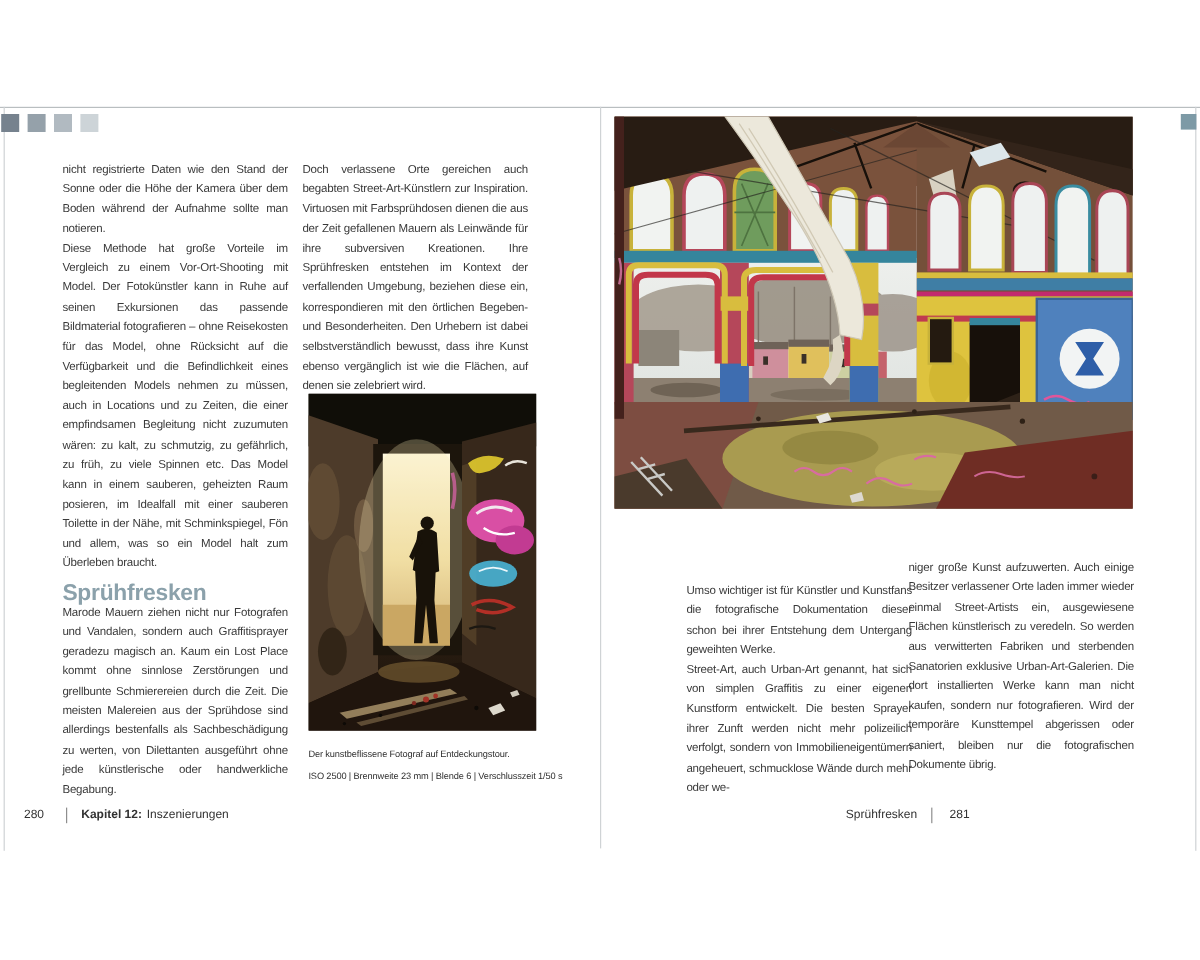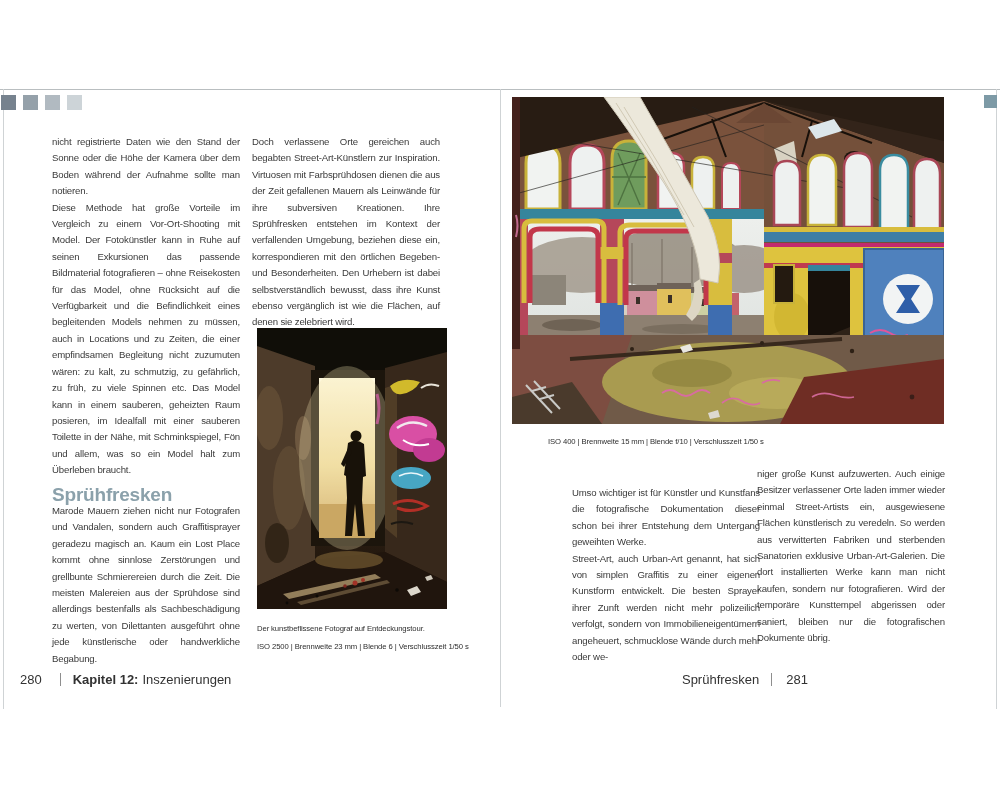--- a/index.html
+++ b/index.html
@@ -44,21 +44,21 @@
 
   
   .caption{position:absolute;font-size:7.7px;line-height:17.5px;letter-spacing:-0.1px;
            color:#2e2e2e;white-space:nowrap;}
   .cap-corridor{left:257px;top:620px;}
   .cap-hall{left:548px;top:433px;}
   .caption .exif{color:#2e2e2e;}
 
   
   .footer{position:absolute;top:672px;height:15px;display:flex;align-items:center;
-          font-size:13px;color:#323232;}
+          font-size:10px;color:#323232;}
   .footer .bar{width:1px;height:13px;background:#8e8e8e;}
   .footer-left{left:20px;}
   .footer-left .num{margin-right:18px;}
   .footer-left .bar{margin-right:12px;}
   .footer-left .chap{font-weight:bold;margin-right:4px;}
   .footer-right{right:28px;}
   .footer-right .sect{margin-right:12px;}
   .footer-right .bar{margin-right:14px;}
 </style>
 </head>
@@ -278,21 +278,20 @@
         <circle cx="400" cy="300" r="2.4" fill="#3a1e18"></circle>
       <polygon points="0,300 60,285 90,327 0,327" fill="#4a3a2c"></polygon>
       <path d="M14,288 L40,316 M22,284 L48,312 M20,294 L34,290 M28,302 L42,298" stroke="#c9c9c6" stroke-width="2" fill="none"></path>
 
       <rect x="0" y="0" width="8" height="252" fill="#44211c"></rect>
       <path d="M4,118 q3,10 0,22" stroke="#c06a8e" stroke-width="2" fill="none"></path>
     </svg>
   </figure>
 
   <div class="caption cap-hall">
-    <div class="exif">ISO 400 | Brennweite 15 mm | Blende f/10 | Verschlusszeit 1/50 s</div>
   </div>
 
   <div class="bodytext col-r1">
     <p>Umso wichtiger ist für Künstler und Kunstfans die fotografische Dokumentation dieser schon bei ihrer Entstehung dem Untergang geweihten Werke.</p>
     <p>Street-Art, auch Urban-Art genannt, hat sich von simplen Graffitis zu einer eigenen Kunstform entwickelt. Die besten Sprayer ihrer Zunft werden nicht mehr polizeilich verfolgt, sondern von Immobilieneigentümern angeheuert, schmucklose Wände durch mehr oder we-</p>
   </div>
 
   <div class="bodytext col-r2">
     <p>niger große Kunst aufzuwerten. Auch einige Besitzer verlassener Orte laden immer wieder einmal Street-Artists ein, ausgewiesene Flächen künstlerisch zu veredeln. So werden aus verwitterten Fabriken und sterbenden Sanatorien exklusive Urban-Art-Galerien. Die dort installierten Werke kann man nicht kaufen, sondern nur fotografieren. Wird der temporäre Kunsttempel abgerissen oder saniert, bleiben nur die fotografischen Dokumente übrig.</p>
   </div>

